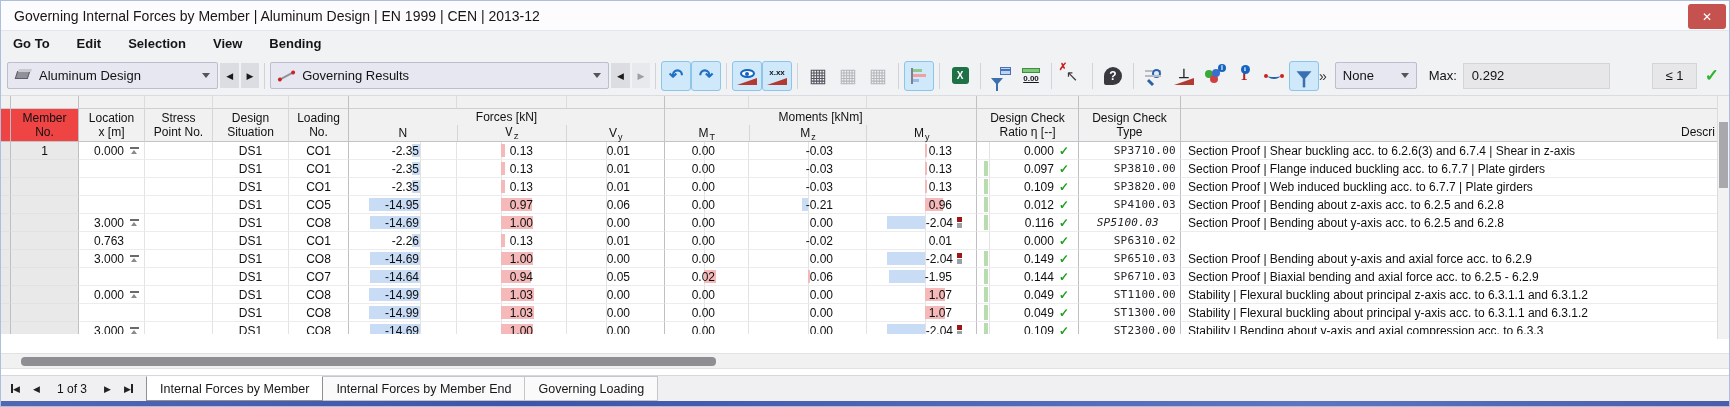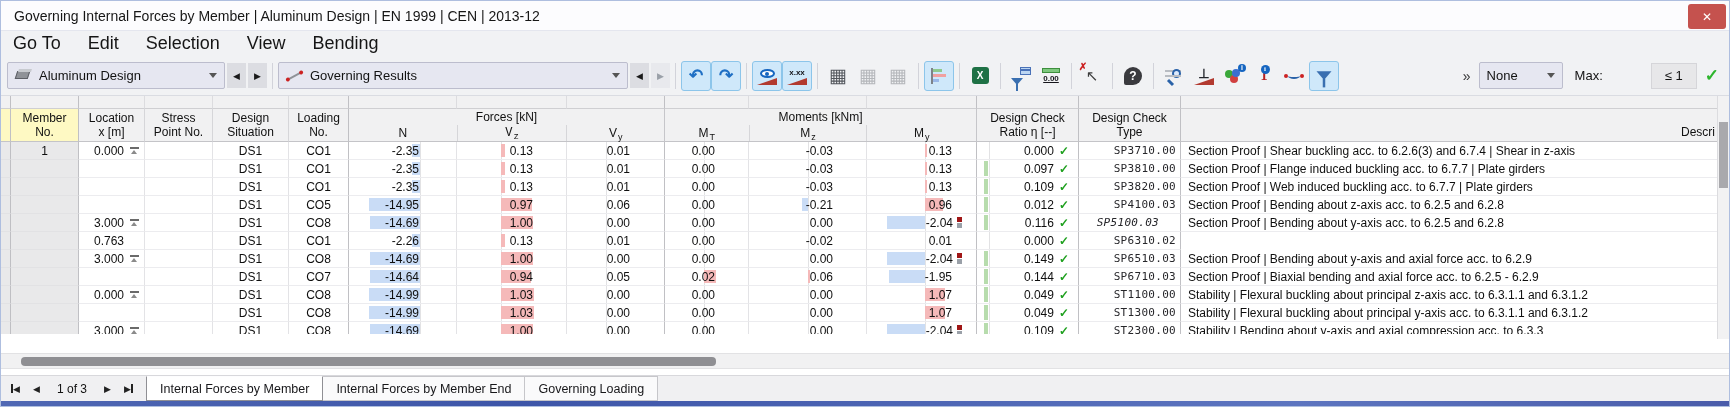--- a/index.html
+++ b/index.html
@@ -7,21 +7,21 @@
   body{font-family:"Liberation Sans",sans-serif;color:#1a1a1a;}
   #win{position:relative;width:1730px;height:407px;background:#fff;border:1px solid #aebedf;overflow:hidden;}
 
   
   #titlebar{position:absolute;left:0;top:0;width:100%;height:30px;background:#fcfcfe;border-bottom:1px solid #e4e6ee;display:flex;align-items:center;}
   #titletext{font-size:14px;padding-left:13px;color:#161616;}
   #closebtn{position:absolute;right:3px;top:3px;width:38px;height:25px;background:#c5524e;border:none;border-radius:3px;color:#fff;font-size:12px;line-height:25px;text-align:center;cursor:pointer;font-family:"Liberation Sans",sans-serif;}
 
   
   #menubar{position:absolute;left:0;top:30px;width:100%;height:25px;background:#f1f2f4;display:flex;align-items:center;padding-left:12px;}
-  .mitem{font-size:18px;margin-right:27px;color:#151515;cursor:default;}
+  .mitem{font-size:13px;margin-right:27px;color:#151515;cursor:default;font-weight:bold;}
 
   
   #toolbar{position:absolute;left:0;top:55px;width:100%;height:40px;background:#f1f2f4;border-bottom:1px solid #dadce2;display:flex;align-items:center;padding:0 4px;}
   .dd{height:27px;background:#e6e7f1;border:1px solid #bcbdcd;border-radius:2px;display:flex;align-items:center;font-size:13px;padding:0 7px;color:#121212;}
   .dd .lbl{white-space:nowrap;overflow:hidden;}
   .chev{width:0;height:0;border-left:4px solid transparent;border-right:4px solid transparent;border-top:5px solid #555;margin-left:auto;}
   #dd-design{width:218px;margin-left:2px;}
   #dd-results{width:350px;}
   .ddnone{width:84px;}
   .navb{width:19px;height:25px;border:none;background:#dcdde2;margin-left:2px;display:flex;align-items:center;justify-content:center;padding:0;cursor:pointer;}
@@ -87,21 +87,21 @@
   .ic-memb::before,.ic-memb::after{content:'';position:absolute;width:4px;height:4px;border-radius:50%;background:#c22;top:-1px;}
   .ic-memb::before{left:-3px;}
   .ic-memb::after{right:-3px;}
 
   
   #tablewrap{position:absolute;left:0;top:95px;width:1718px;height:243px;background:#fff;overflow:hidden;}
   .gridband{display:flex;height:13px;}
   .gridband .bc{flex:none;height:13px;background:#f1f1f2;border-right:1px solid #dcdcdf;border-bottom:1px solid #cfcfd2;}
   .gridhdr{display:flex;height:33px;}
   .hc{flex:none;background:#f1f1f2;border-right:1px solid #d6d6d9;border-bottom:1px solid #c4c4c8;display:flex;flex-direction:column;align-items:center;justify-content:center;font-size:12px;line-height:14.5px;text-align:center;color:#111;}
-  .hc.darkbg{background:#fef9c3;}
+  .hc.darkbg{background:#ef4444;}
   .hgroup{flex:none;background:#f1f1f2;border-right:1px solid #c6c6ca;border-bottom:1px solid #c4c4c8;display:flex;flex-direction:column;font-size:12px;color:#111;}
   .hgroup .glabel{height:16px;display:flex;align-items:center;justify-content:center;}
   .hgroup .gsubs{display:flex;height:17px;}
   .hgroup .gsubs div{display:flex;align-items:center;justify-content:center;border-left:1px solid #d6d6d9;}
   .hgroup .gsubs div:first-child{border-left:none;}
   .sub{font-size:9px;position:relative;top:3px;margin-left:1px;}
   .hb{border-right-color:#c0c0c4 !important;}
   #rowsview{overflow:hidden;height:192px;}
   .r{display:flex;height:18px;background:#fff;}
   .c{position:relative;flex:none;height:18px;border-right:1px solid #e3e3e6;border-bottom:1px solid #ececef;display:flex;align-items:center;font-size:12px;color:#0f0f0f;overflow:hidden;}
@@ -285,20 +285,21 @@
     <button class="tbtn on">
         <span class="funnel big"></span>
       </button>
 
     <span class="more" style="margin-left:auto;">»</span>
     <div class="dd ddnone">
       <span class="lbl">None</span>
       <span class="chev"></span>
     </div>
     <span class="mlab">Max:</span>
+    <div class="mfield">0.292</div>
     <div class="lim">≤ 1</div>
     <span class="okck" style="margin-right:6px;">✓</span>
   </div>
 
   <div id="tablewrap">
       <div class="gridband">
         <div class="bc hb" style="width: 10px;"></div>
         <div class="bc hb" style="width: 68px;"></div>
         <div class="bc" style="width: 66px;"></div>
         <div class="bc" style="width: 68px;"></div>

